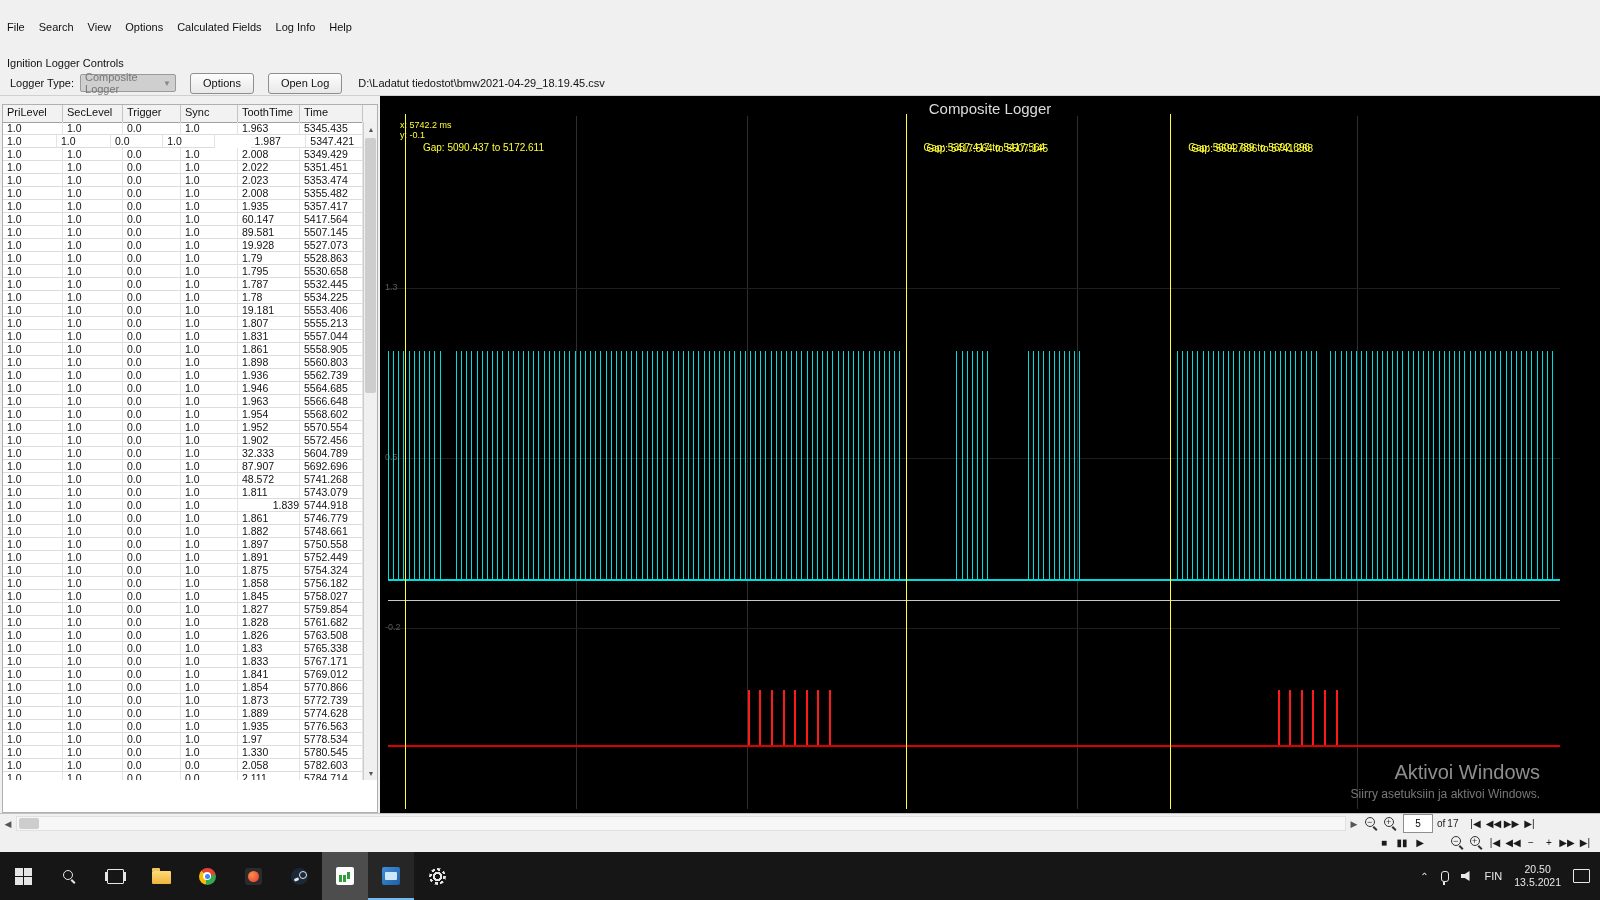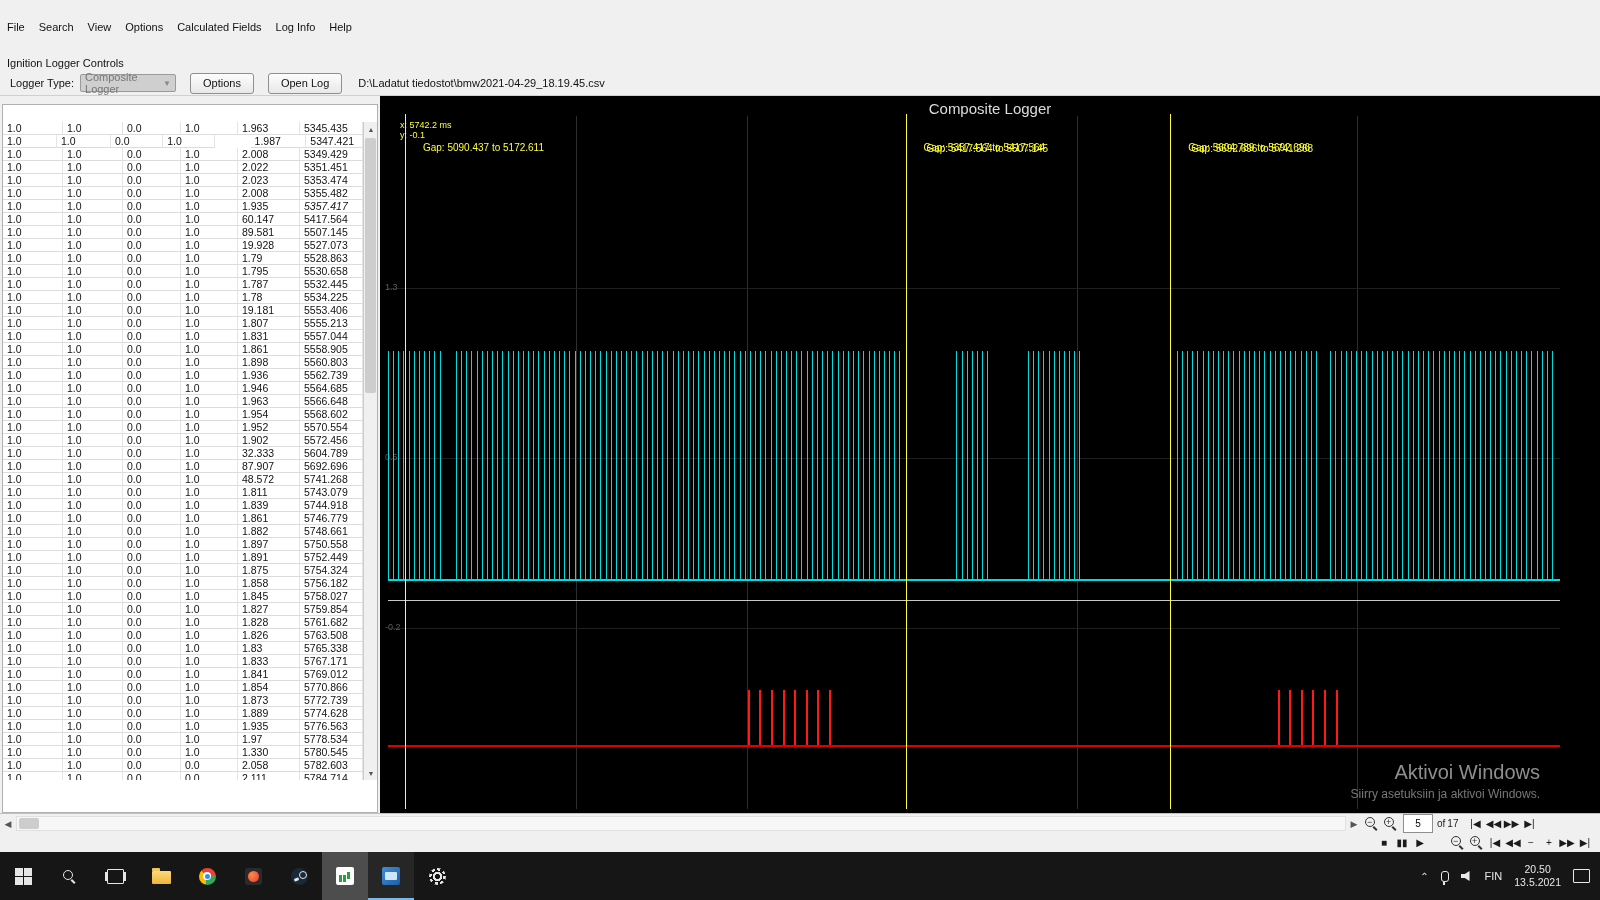--- a/index.html
+++ b/index.html
@@ -124,20 +124,28 @@
     <div class="dropdown">
       <span>Composite Logger</span>
       <span class="arrow">▼</span>
     </div>
     <div class="btn">Options</div>
     <div class="btn">Open Log</div>
     <span class="path-text">D:\Ladatut tiedostot\bmw2021-04-29_18.19.45.csv</span>
   </div>
 
   <div class="left-panel">
+    <div class="tbl-header" id="tblHeader">
+        <div class="th" style="width: 60px;">PriLevel</div>
+        <div class="th" style="width: 60px;">SecLevel</div>
+        <div class="th" style="width: 58px;">Trigger</div>
+        <div class="th" style="width: 57px;">Sync</div>
+        <div class="th" style="width: 62px;">ToothTime</div>
+        <div class="th" style="width: 63px;">Time</div>
+      </div>
     <div class="tbl-body" id="tblBody">
         <div class="tr">
           <div class="td" style="width: 60px;">1.0</div>
           <div class="td" style="width: 60px;">1.0</div>
           <div class="td" style="width: 58px;">0.0</div>
           <div class="td" style="width: 57px;">1.0</div>
           <div class="td" style="width: 62px;">1.963</div>
           <div class="td" style="width: 63px;">5345.435</div>
         </div>
         <div class="tr">
@@ -179,21 +187,21 @@
           <div class="td" style="width: 57px;">1.0</div>
           <div class="td" style="width: 62px;">2.008</div>
           <div class="td" style="width: 63px;">5355.482</div>
         </div>
         <div class="tr">
           <div class="td" style="width: 60px;">1.0</div>
           <div class="td" style="width: 60px;">1.0</div>
           <div class="td" style="width: 58px;">0.0</div>
           <div class="td" style="width: 57px;">1.0</div>
           <div class="td" style="width: 62px;">1.935</div>
-          <div class="td" style="width: 63px; font-style: italic;">5357.417</div>
+          <div class="td" style="width: 63px;">5357.417</div>
         </div>
         <div class="tr">
           <div class="td" style="width: 60px;">1.0</div>
           <div class="td" style="width: 60px;">1.0</div>
           <div class="td" style="width: 58px;">0.0</div>
           <div class="td" style="width: 57px;">1.0</div>
           <div class="td" style="width: 62px;">60.147</div>
           <div class="td" style="width: 63px;">5417.564</div>
         </div>
         <div class="tr">
@@ -362,21 +370,21 @@
           <div class="td" style="width: 58px;">0.0</div>
           <div class="td" style="width: 57px;">1.0</div>
           <div class="td" style="width: 62px;">1.811</div>
           <div class="td" style="width: 63px;">5743.079</div>
         </div>
         <div class="tr">
           <div class="td" style="width: 60px;">1.0</div>
           <div class="td" style="width: 60px;">1.0</div>
           <div class="td" style="width: 58px;">0.0</div>
           <div class="td" style="width: 57px;">1.0</div>
-          <div class="td" style="width: 62px;">1.839</div>
+          <div class="td" style="width: 62px; text-align: right;">1.839</div>
           <div class="td" style="width: 63px;">5744.918</div>
         </div>
         <div class="tr">
           <div class="td" style="width: 60px;">1.0</div>
           <div class="td" style="width: 60px;">1.0</div>
           <div class="td" style="width: 58px;">0.0</div>
           <div class="td" style="width: 57px;">1.0</div>
           <div class="td" style="width: 62px;">1.861</div>
           <div class="td" style="width: 63px;">5746.779</div>
         </div>

